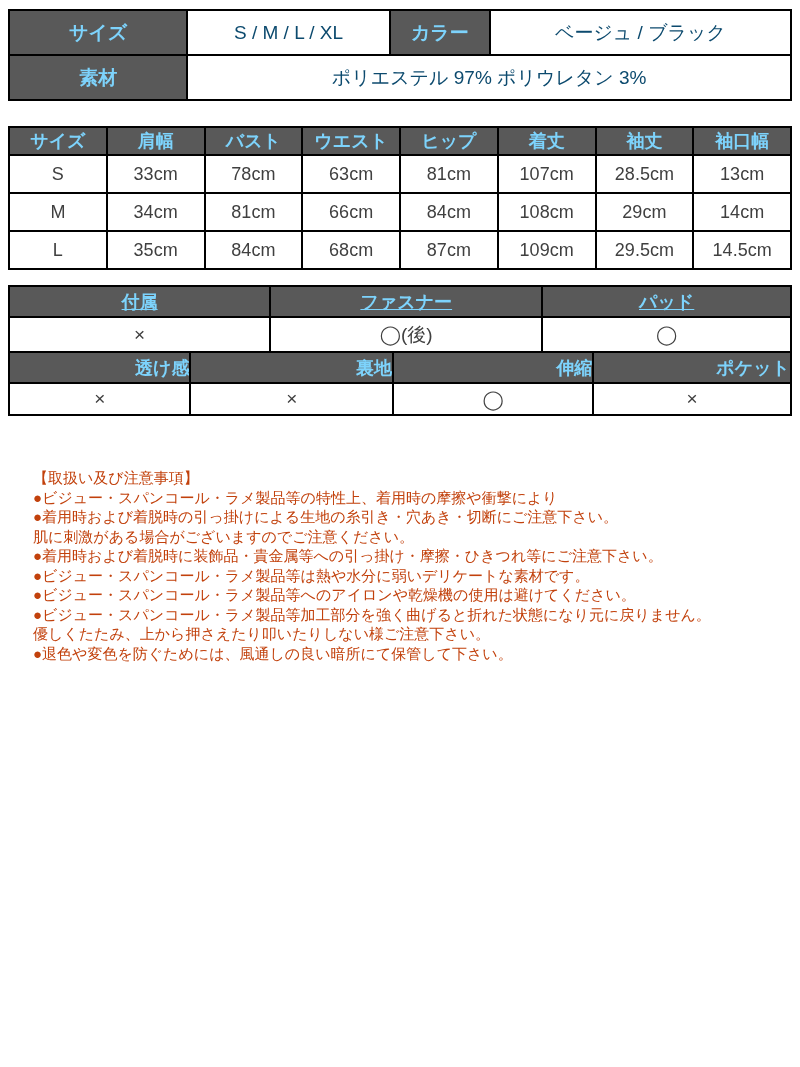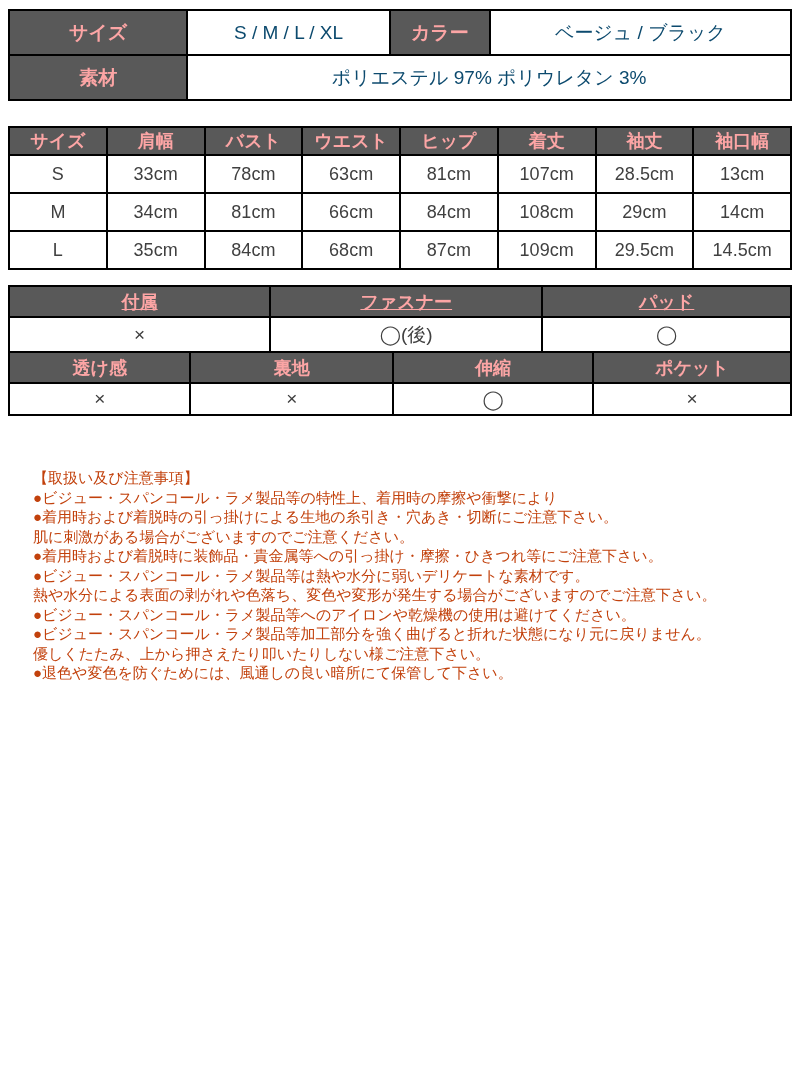--- a/index.html
+++ b/index.html
@@ -25,21 +25,21 @@
   th, td {
     border: 2px solid #000000;
     text-align: center;
     vertical-align: middle;
     padding: 0;
     overflow: hidden;
     white-space: nowrap;
   }
   .hdr {
     background: #595959;
-    color: #fca5a5;
+    color: #7dd3fc;
     font-weight: bold;
   }
 
   
   .info-table td, .info-table th {
     height: 43px;
     font-size: 19px;
   }
   .info-table td { color: #0c4a6e; }
 
@@ -53,21 +53,21 @@
     height: 36px;
     font-size: 18px;
     color: #404040;
   }
 
   
   .spec-a { margin-top: 15px; }
   .spec-a th { height: 29px; font-size: 18px; text-decoration: underline; }
   .spec-a td { height: 33px; font-size: 19px; color: #404040; }
   .spec-b { margin-top: -2px; }
-  .spec-b th { height: 29px; font-size: 18px; }
+  .spec-b th { height: 29px; font-size: 18px; text-align: right; }
   .spec-b td { height: 30px; font-size: 19px; color: #404040; }
 
   
   .notes {
     margin-top: 52px;
     padding-left: 25px;
     padding-right: 10px;
     font-size: 15px;
     line-height: 19.5px;
     color: #c2410c;
@@ -202,20 +202,19 @@
   </tbody>
     </table>
 
   <div class="notes">
     <div class="line">【取扱い及び注意事項】</div>
     <div class="line">●ビジュー・スパンコール・ラメ製品等の特性上、着用時の摩擦や衝撃により</div>
     <div class="line">●着用時および着脱時の引っ掛けによる生地の糸引き・穴あき・切断にご注意下さい。</div>
     <div class="line">肌に刺激がある場合がございますのでご注意ください。</div>
     <div class="line">●着用時および着脱時に装飾品・貴金属等への引っ掛け・摩擦・ひきつれ等にご注意下さい。</div>
     <div class="line">●ビジュー・スパンコール・ラメ製品等は熱や水分に弱いデリケートな素材です。</div>
-    <div class="line">熱や水分による表面の剥がれや色落ち、変色や変形が発生する場合がございますのでご注意下さい。</div>
     <div class="line">●ビジュー・スパンコール・ラメ製品等へのアイロンや乾燥機の使用は避けてください。</div>
     <div class="line">●ビジュー・スパンコール・ラメ製品等加工部分を強く曲げると折れた状態になり元に戻りません。</div>
     <div class="line">優しくたたみ、上から押さえたり叩いたりしない様ご注意下さい。</div>
     <div class="line">●退色や変色を防ぐためには、風通しの良い暗所にて保管して下さい。</div>
   </div>
 
 </div>
 
 </body></html>

